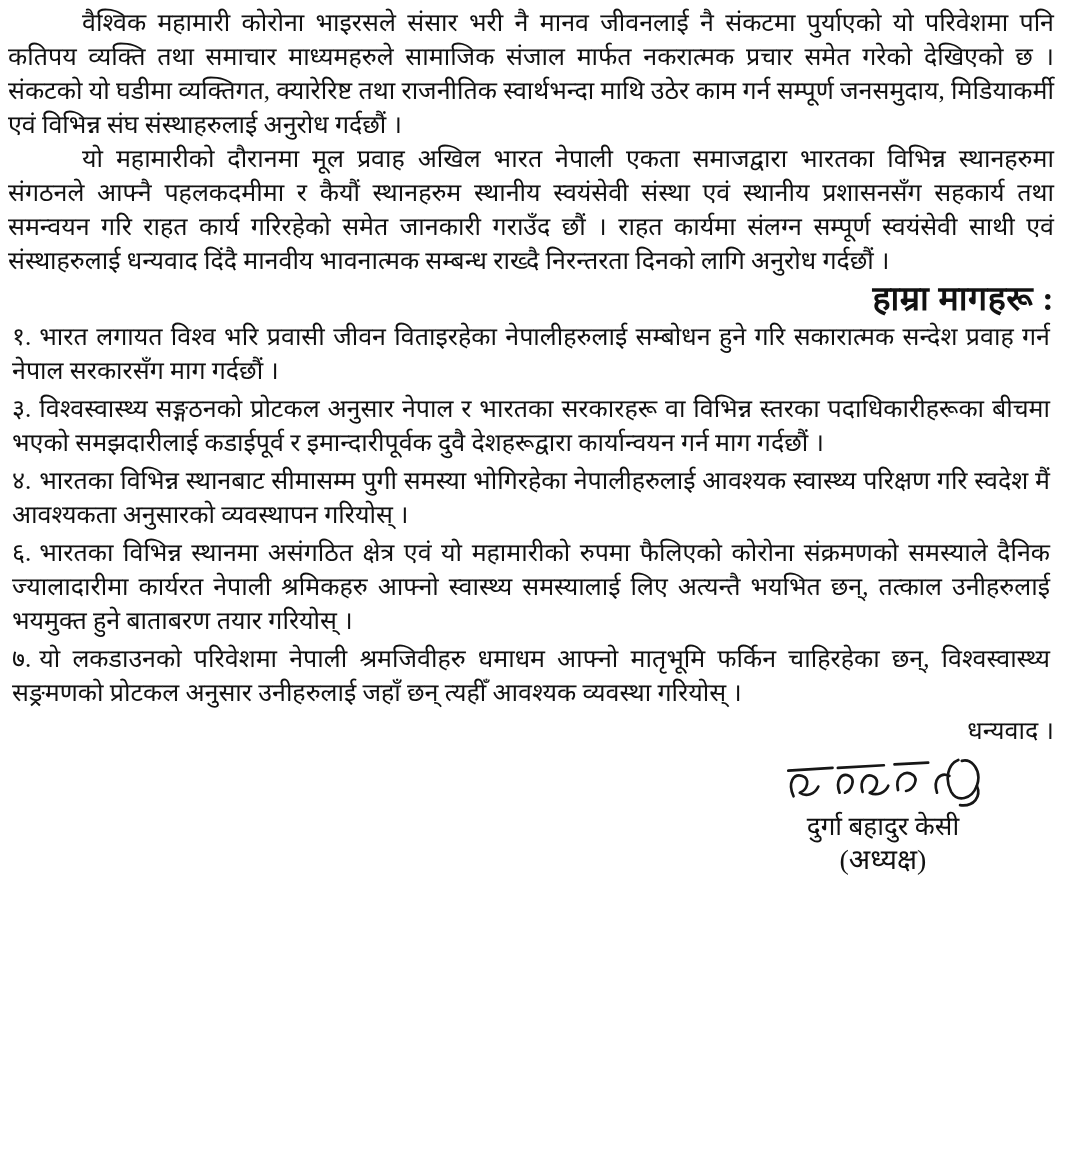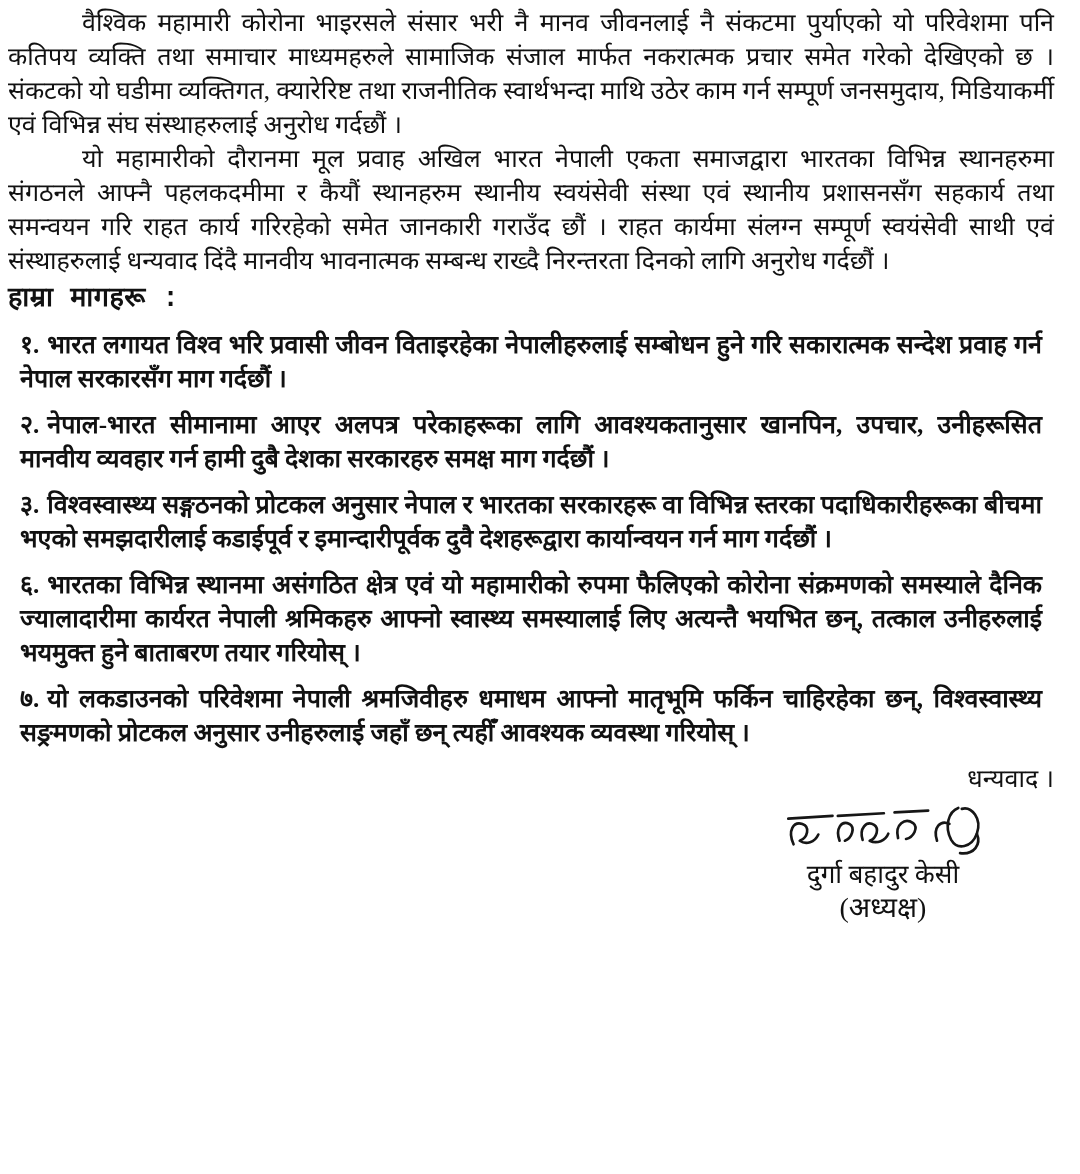--- a/index.html
+++ b/index.html
@@ -22,30 +22,29 @@
     font-size: 25px;
     line-height: 34px;
   }
   .para {
     margin: 0;
     text-align: justify;
     text-indent: 74px;
   }
   .heading {
     margin: 4px 0 4px 0;
-    text-align: left;
-    font-family: Liberation Mono, monospace;
+    text-align: right;
+    font-family: Liberation Serif, serif;
     font-weight: bold;
-    font-size: 27px;
+    font-size: 34px;
     letter-spacing: 0.5px;
   }
   .demand {
-    margin: 12px;
+    margin: 4px;
     text-align: justify;
-    font-weight: bold;
   }
   .demand .num {
     padding-right: 8px;
   }
   .closing {
     margin: 2px 0 0 0;
     text-align: right;
   }
   .sig-block {
     width: 250px;
@@ -72,22 +71,22 @@
 
 <div class="page">
 
   <p class="para">वैश्विक महामारी कोरोना भाइरसले संसार भरी नै मानव जीवनलाई नै संकटमा पुर्याएको यो परिवेशमा पनि कतिपय व्यक्ति तथा समाचार माध्यमहरुले सामाजिक संजाल मार्फत नकरात्मक प्रचार समेत गरेको देखिएको छ । संकटको यो घडीमा व्यक्तिगत, क्यारेरिष्ट तथा राजनीतिक स्वार्थभन्दा माथि उठेर काम गर्न सम्पूर्ण जनसमुदाय, मिडियाकर्मी एवं विभिन्न संघ संस्थाहरुलाई अनुरोध गर्दछौं ।</p>
   <p class="para">यो महामारीको दौरानमा मूल प्रवाह अखिल भारत नेपाली एकता समाजद्वारा भारतका विभिन्न स्थानहरुमा संगठनले आफ्नै पहलकदमीमा र कैयौं स्थानहरुम स्थानीय स्वयंसेवी संस्था एवं स्थानीय प्रशासनसँग सहकार्य तथा समन्वयन गरि राहत कार्य गरिरहेको समेत जानकारी गराउँद छौं । राहत कार्यमा संलग्न सम्पूर्ण स्वयंसेवी साथी एवं संस्थाहरुलाई धन्यवाद दिंदै मानवीय भावनात्मक सम्बन्ध राख्दै निरन्तरता दिनको लागि अनुरोध गर्दछौं ।</p>
 
   <h2 class="heading">हाम्रा मागहरू :</h2>
 
   <div>
     <p class="demand"><span class="num">१.</span><span>भारत लगायत विश्व भरि प्रवासी जीवन विताइरहेका नेपालीहरुलाई सम्बोधन हुने गरि सकारात्मक सन्देश प्रवाह गर्न नेपाल सरकारसँग माग गर्दछौं ।</span></p>
-    <p class="demand"><span class="num">२.</span><span>नेपाल-भारत सीमानामा आएर अलपत्र परेकाहरूका लागि आवश्यकतानुसार खानपिन, उपचार, उनीहरूसित मानवीय व्यवहार गर्न हामी दुबै देशका सरकारहरु समक्ष माग गर्दछौं ।</span></p>
     <p class="demand"><span class="num">३.</span><span>विश्वस्वास्थ्य सङ्गठनको प्रोटकल अनुसार नेपाल र भारतका सरकारहरू वा विभिन्न स्तरका पदाधिकारीहरूका बीचमा भएको समझदारीलाई कडाईपूर्व र इमान्दारीपूर्वक दुवै देशहरूद्वारा कार्यान्वयन गर्न माग गर्दछौं ।</span></p>
+    <p class="demand"><span class="num">४.</span><span>भारतका विभिन्न स्थानबाट सीमासम्म पुगी समस्या भोगिरहेका नेपालीहरुलाई आवश्यक स्वास्थ्य परिक्षण गरि स्वदेश मैं आवश्यकता अनुसारको व्यवस्थापन गरियोस् ।</span></p>
     <p class="demand"><span class="num">६.</span><span>भारतका विभिन्न स्थानमा असंगठित क्षेत्र एवं यो महामारीको रुपमा फैलिएको कोरोना संक्रमणको समस्याले दैनिक ज्यालादारीमा कार्यरत नेपाली श्रमिकहरु आफ्नो स्वास्थ्य समस्यालाई लिए अत्यन्तै भयभित छन्, तत्काल उनीहरुलाई भयमुक्त हुने बाताबरण तयार गरियोस् ।</span></p>
     <p class="demand"><span class="num">७.</span><span>यो लकडाउनको परिवेशमा नेपाली श्रमजिवीहरु धमाधम आफ्नो मातृभूमि फर्किन चाहिरहेका छन्, विश्वस्वास्थ्य सङ्रमणको प्रोटकल अनुसार उनीहरुलाई जहाँ छन् त्यहीँ आवश्यक व्यवस्था गरियोस् ।</span></p>
   </div>
 
   <p class="closing">धन्यवाद ।</p>
 
   <div class="sig-block">
     <svg class="sig-svg" viewBox="0 0 230 70" fill="none" stroke="#161616" stroke-width="3" stroke-linecap="round" stroke-linejoin="round">
       <path d="M14 50 C7 34 14 24 24 27 C33 30 30 43 21 46 C28 51 38 48 42 39"></path>
       <path d="M8 21 L58 18"></path>

